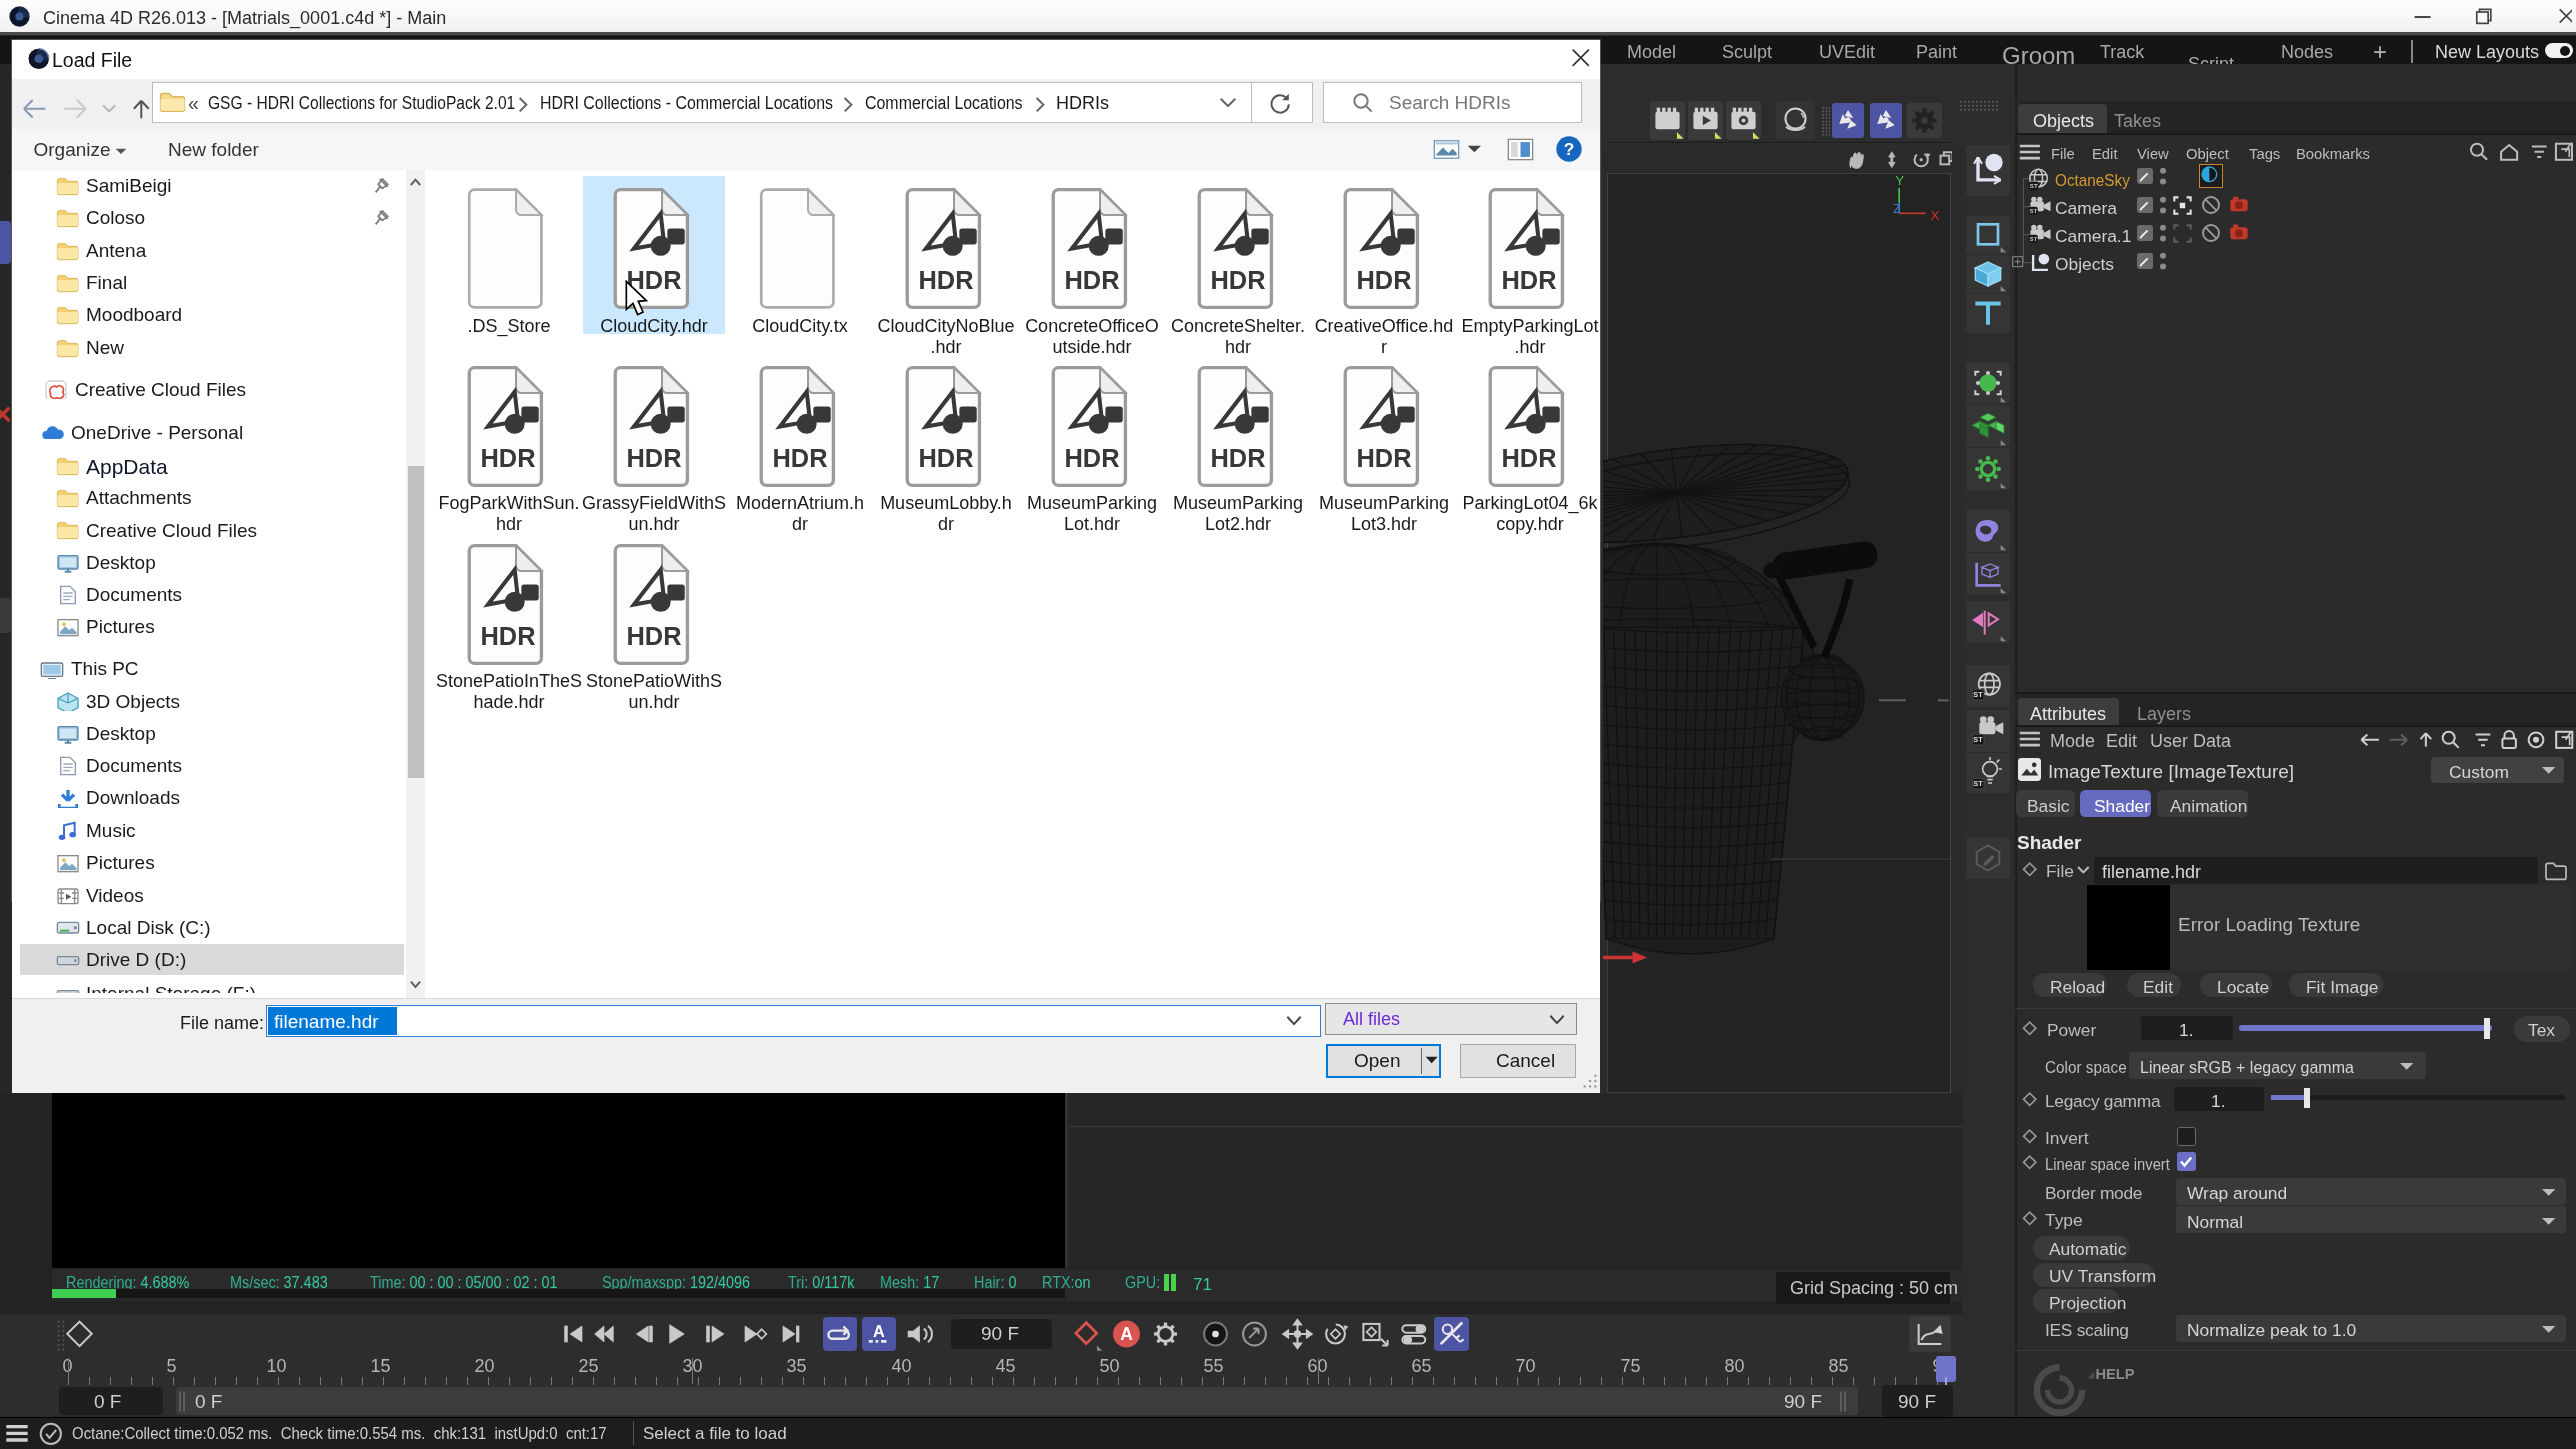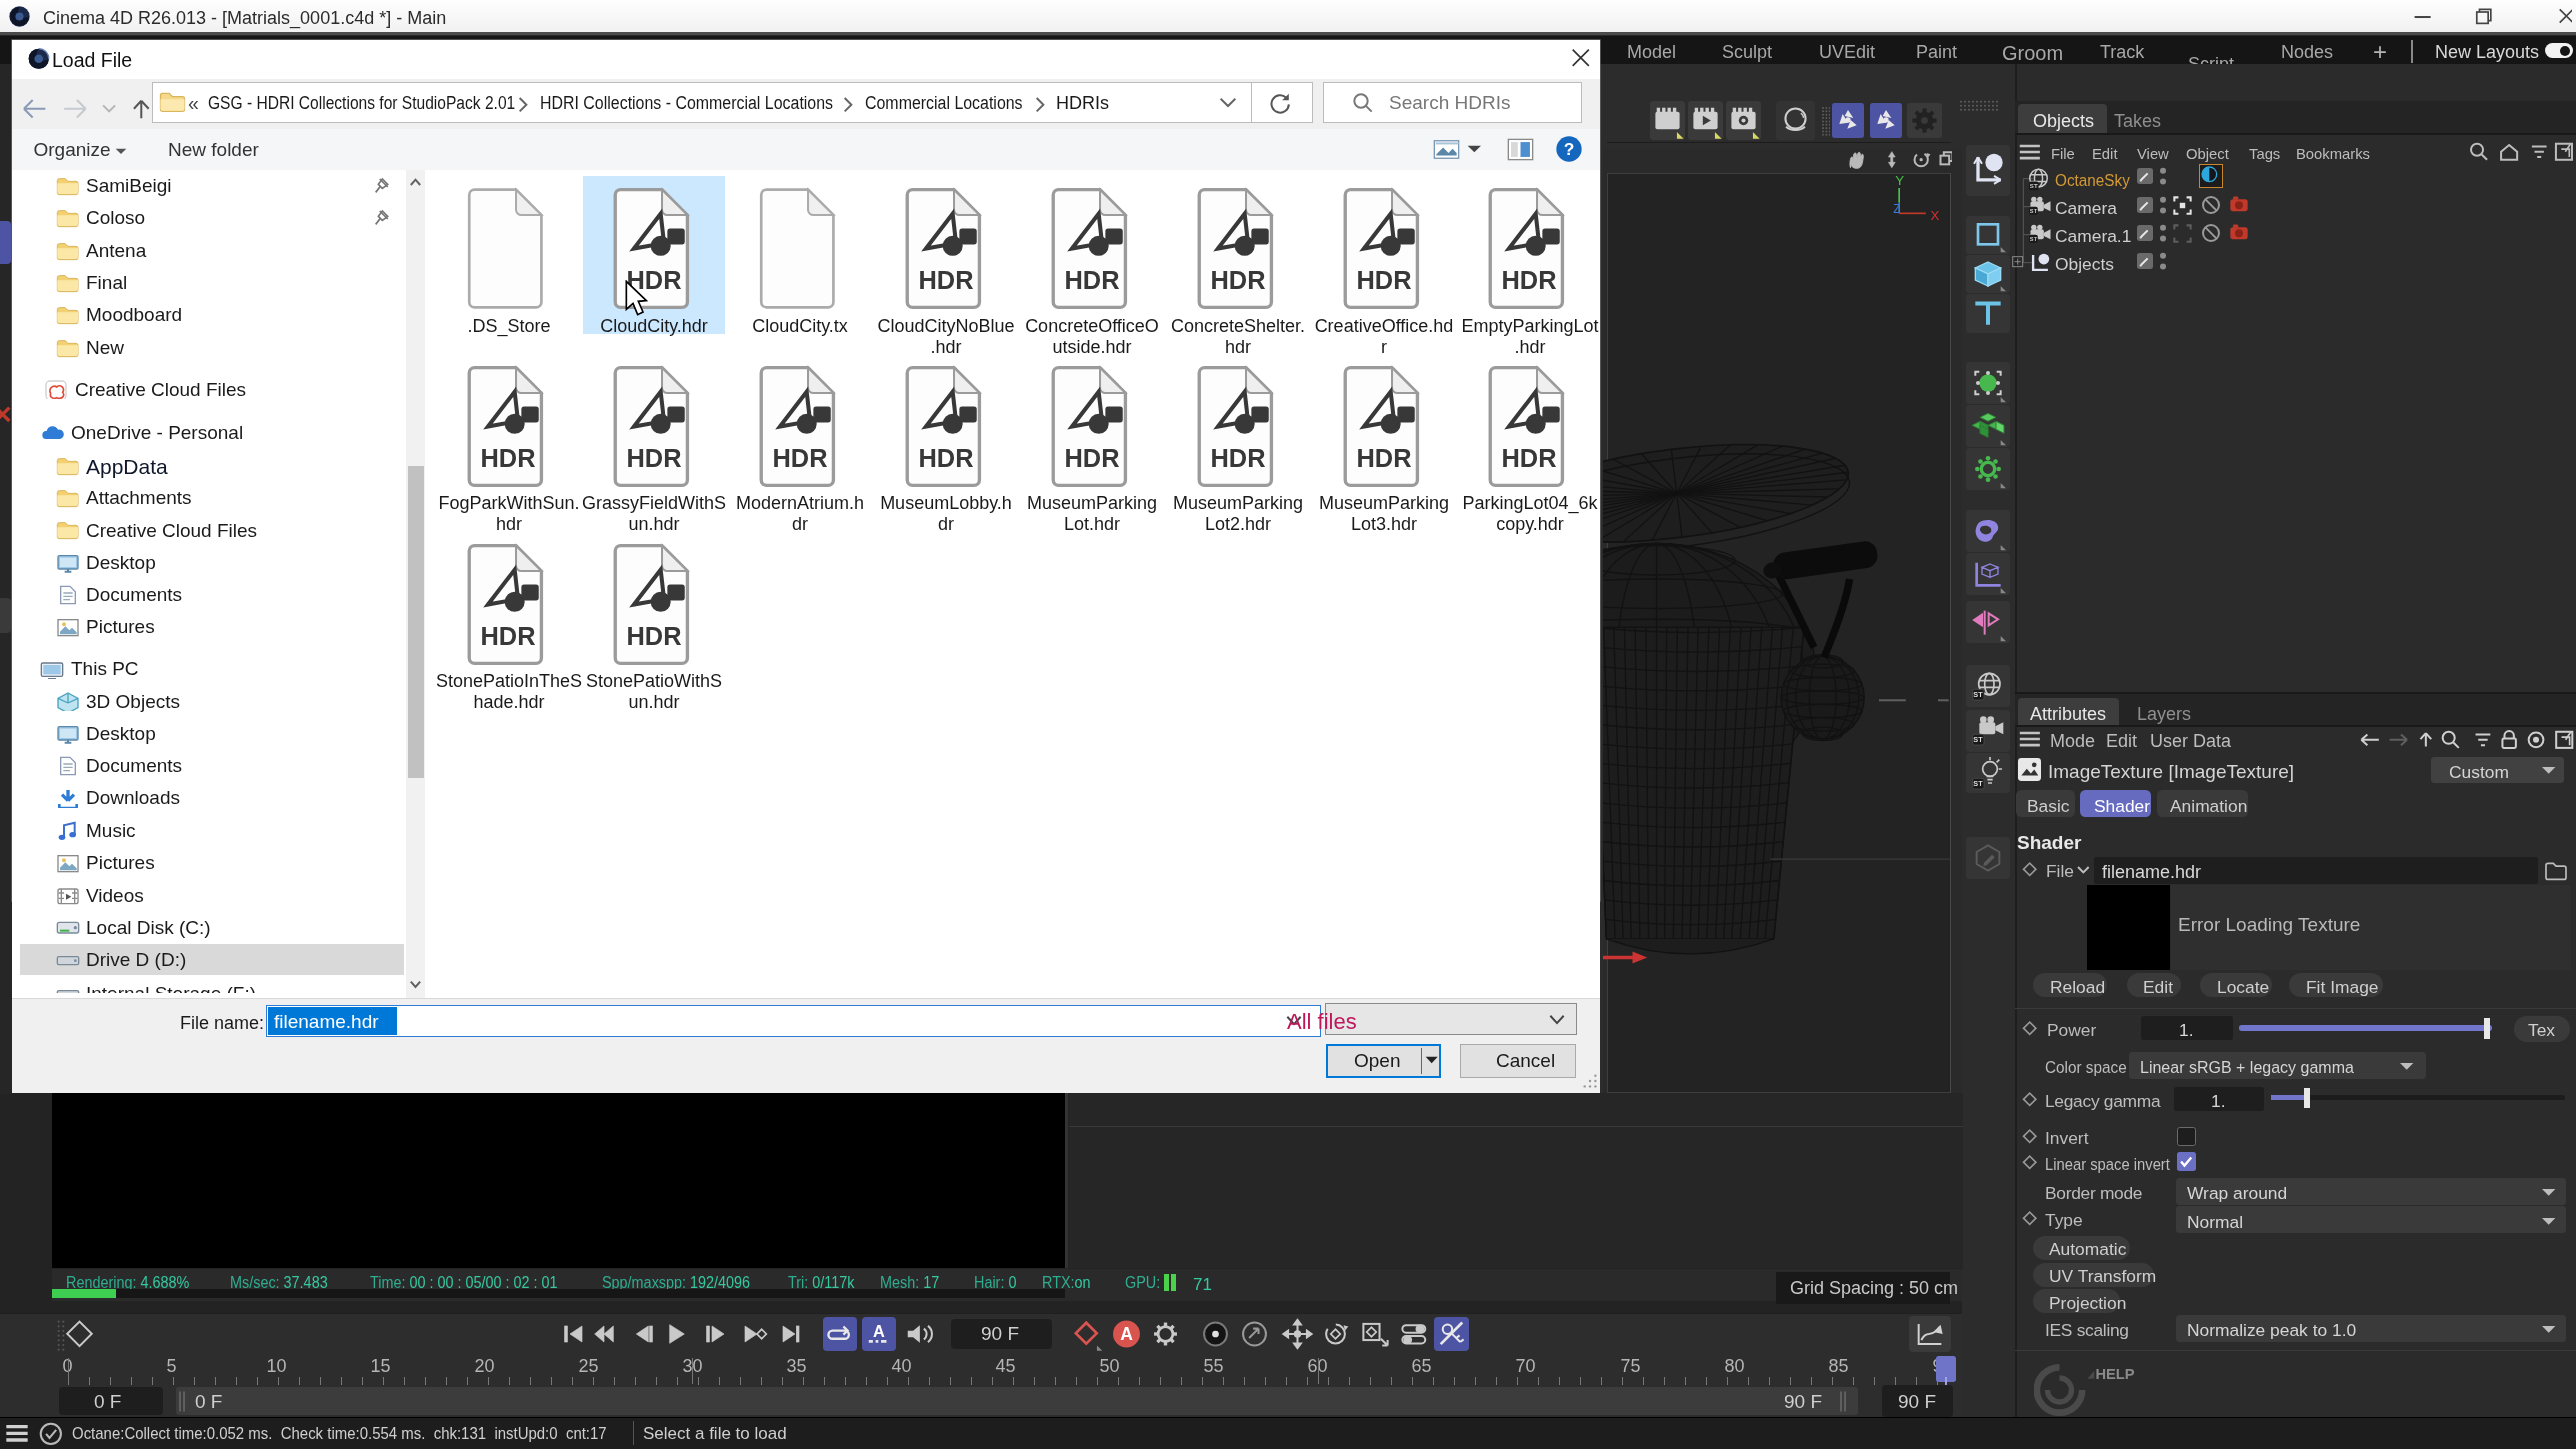--- a/index.html
+++ b/index.html
@@ -16,21 +16,21 @@
     <rect x="5" y="12" width="24" height="3" fill="#444"></rect>
     <rect x="98" y="6" width="17" height="17" fill="none" stroke="#444" stroke-width="2.5"></rect>
     <path d="M102 6 v-4 h17 v17 h-4" fill="none" stroke="#444" stroke-width="2.5"></path>
     <path d="M222 2 l20 20 M242 2 l-20 20" stroke="#444" stroke-width="2.5"></path>
   </svg>
 <div class="" style="left:0px;top:36px;width:2576px;height:28px;background:#151515;"></div>
 <div class="" style="left:1627px;top:42px;font-size:18px;color:#a8a8a8;white-space:nowrap;">Model</div>
 <div class="" style="left:1722px;top:42px;font-size:18px;color:#a8a8a8;white-space:nowrap;">Sculpt</div>
 <div class="" style="left:1819px;top:42px;font-size:18px;color:#a8a8a8;white-space:nowrap;">UVEdit</div>
 <div class="" style="left:1916px;top:42px;font-size:18px;color:#a8a8a8;white-space:nowrap;">Paint</div>
-<div class="" style="left:2002px;top:42px;font-size:20px;color:#a8a8a8;white-space:nowrap;">Groom</div>
+<div class="" style="left:2002px;top:42px;font-size:24px;color:#a8a8a8;white-space:nowrap;">Groom</div>
 <div class="" style="left:2100px;top:42px;font-size:18px;color:#a8a8a8;white-space:nowrap;">Track</div>
 <div class="" style="left:2188px;top:42px;font-size:18px;color:#a8a8a8;white-space:nowrap;margin-top:12px;">Script</div>
 <div class="" style="left:2281px;top:42px;font-size:18px;color:#a8a8a8;white-space:nowrap;">Nodes</div>
 <div class="" style="left:2373px;top:38px;font-size:24px;color:#b5b5b5;white-space:nowrap;">+</div>
 <div class="" style="left:2411px;top:40px;width:2px;height:23px;background:#888;"></div>
 <div class="" style="left:2435px;top:42px;font-size:18px;color:#d8d8d8;white-space:nowrap;">New Layouts</div>
 <div class="" style="left:2545px;top:43px;width:28px;height:15.4px;background:#f2f2f2;border-radius:8px;"></div>
 <div class="" style="left:2560px;top:46px;width:10px;height:10px;background:#151515;border-radius:50%;"></div>
 <div class="" style="left:0px;top:64px;width:2576px;height:1385px;background:#2c2c2c;"></div>
 <div class="" style="left:1650px;top:101px;width:35px;height:39px;background:#3a3a3a;border-radius:3.4px;"></div>
@@ -1400,21 +1400,21 @@
     </svg>
 <div style="left:0px;top:958px;width:1588px;height:95px;background:#f0f0f0;border-top:1.3px solid #d8d8d8;"></div>
 <div style="left:168px;top:973px;font-size:18px;color:#1a1a1a;white-space:nowrap;">File name:</div>
 <div style="left:254px;top:965px;width:1055px;height:32px;background:#fff;border:1.3px solid #2f7cd6;"></div>
 <div style="left:256px;top:967px;width:129px;height:28px;background:#0078d7;"></div>
 <div style="left:262px;top:971px;font-size:19px;color:#fff;white-space:nowrap;">filename.hdr</div>
 <svg style="left:1272px;top:974px;" width="20" height="14.8" viewBox="0 0 30 22">
       <path d="M5 4 l10 11 10 -11" fill="none" stroke="#444" stroke-width="3"></path>
     </svg>
 <div style="left:1313px;top:963px;width:252px;height:32px;background:#e6e6e6;border:1.3px solid #8a8a8a;"></div>
-<div style="left:1275px;top:969px;font-size:22px;color:#be185d;white-space:nowrap;">All files</div>
+<div style="left:1331px;top:969px;font-size:18px;color:#6d28d9;white-space:nowrap;">All files</div>
 <svg style="left:1535px;top:973px;" width="20" height="14.8" viewBox="0 0 30 22">
       <path d="M5 4 l10 11 10 -11" fill="none" stroke="#444" stroke-width="3"></path>
     </svg>
 <div style="left:1314px;top:1004px;width:115px;height:34px;background:#e1e1e1;border:2px solid #0078d7;"></div>
 <div style="left:1342px;top:1010px;font-size:19px;color:#1a1a1a;white-space:nowrap;">Open</div>
 <div style="left:1409px;top:1008px;width:1.3px;height:26px;background:#666;"></div>
 <svg style="left:1411px;top:1014px;" width="17.4" height="13.4" viewBox="0 0 26 20">
       <path d="M4 4 l9 10 9 -10z" fill="#222"></path>
     </svg>
 <div style="left:1448px;top:1004px;width:116px;height:34px;background:#e1e1e1;border:1.3px solid #a9a9a9;"></div>

